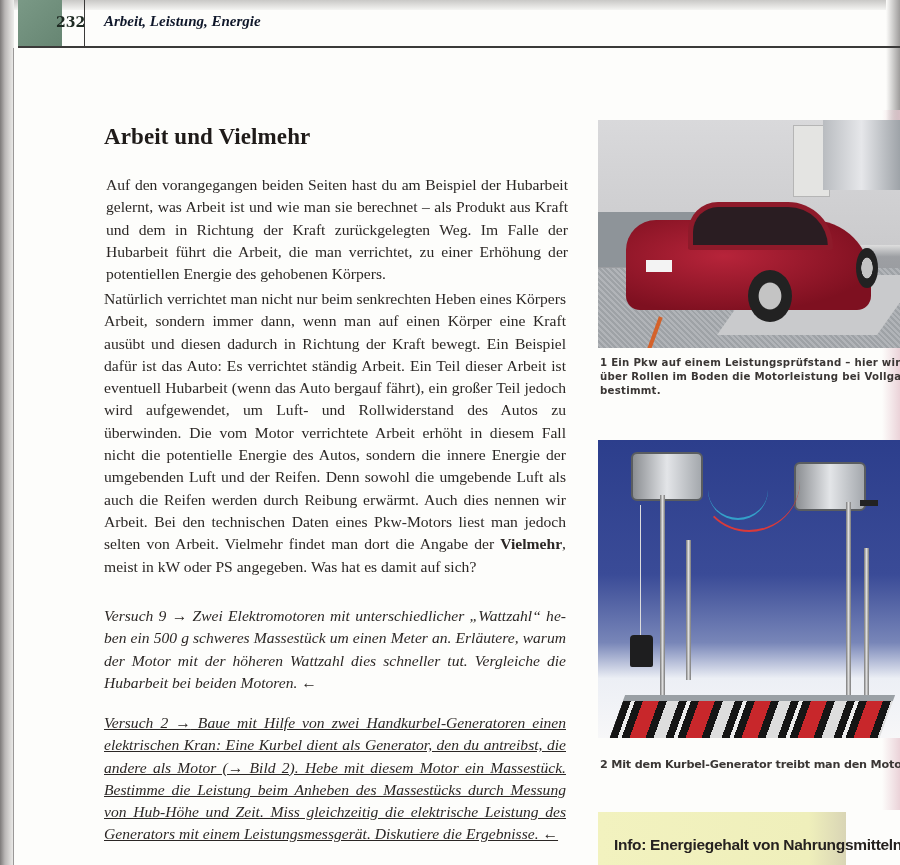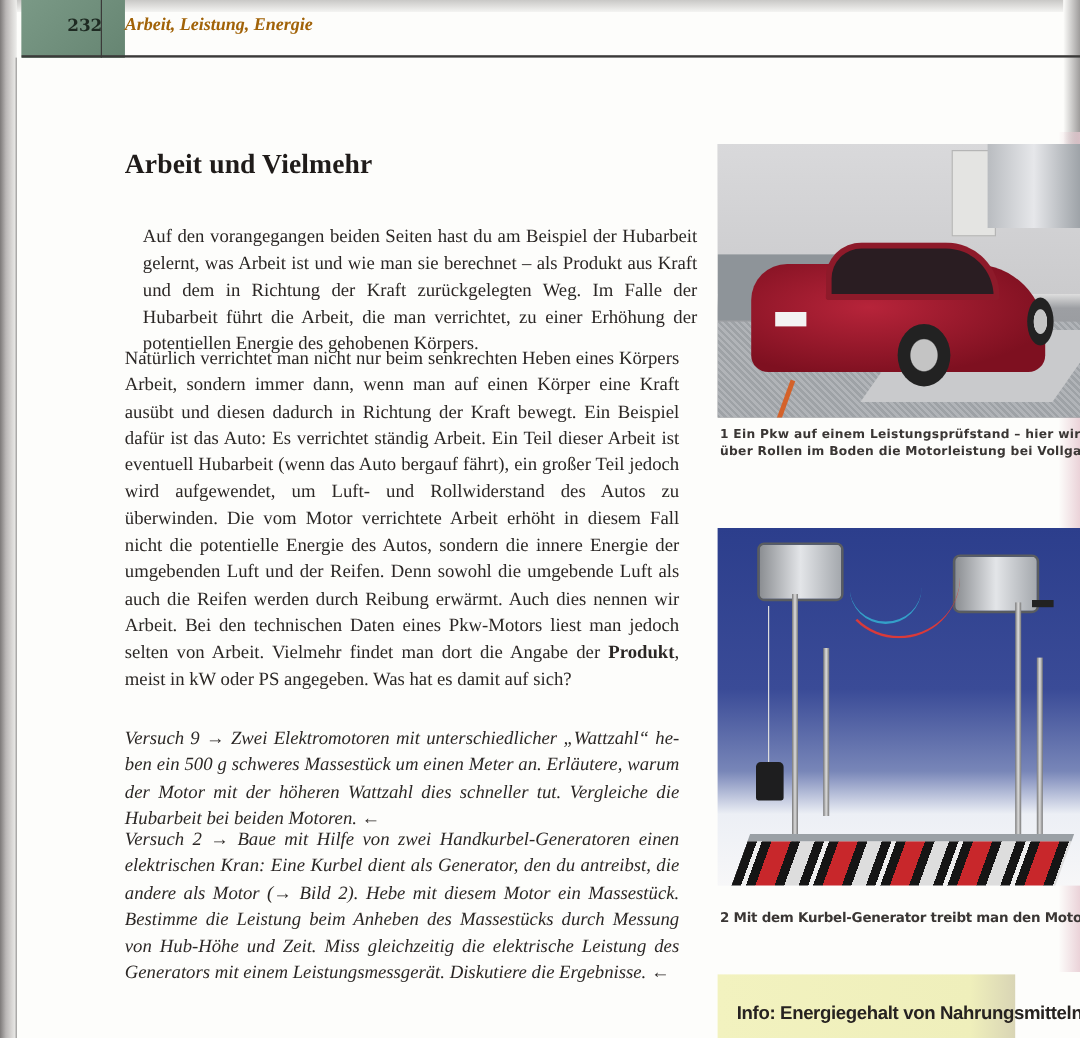--- a/index.html
+++ b/index.html
@@ -16,49 +16,49 @@
   .spine-line { position:absolute; left:13px; top:48px; width:1px; height:817px; background:#9a9897; }
   .top-shade {
     position:absolute; left:14px; top:0; width:886px; height:10px;
     background:linear-gradient(to bottom,#c9c8c6,#f4f4f2);
   }
   .right-shade {
     position:absolute; right:0; top:0; width:14px; height:120px;
     background:linear-gradient(to right,#fdfdfb,#9e9c9b);
   }
   .page-num-box {
-    position:absolute; left:18px; top:0; width:86px; height:48px;
+    position:absolute; left:18px; top:0; width:44px; height:48px;
     background:#6f8f7b;
     background-image:linear-gradient(135deg,#7a9986,#668572);
   }
   .page-num {
     position:absolute; left:38px; top:14px; font-size:14px; font-weight:bold; color:#1e2a22;
     font-family:"DejaVu Serif", serif;
   }
   .running-head {
     position:absolute; left:104px; top:13px; font-size:15px; font-style:italic; font-weight:bold;
-    color:#a16207; font-family:"Liberation Serif", serif;
+    color:#0f172a; font-family:"Liberation Serif", serif;
   }
   .head-rule { position:absolute; left:18px; top:46px; width:882px; height:2px; background:#3b3a39; }
   .page-divider { position:absolute; left:84px; top:0; width:1px; height:48px; background:#3b3a39; }
 
   .title {
     position:absolute; left:104px; top:124px; font-size:23px; font-weight:bold;
     font-family:"Liberation Serif", serif; color:#1f1b19; letter-spacing:0.1px;
   }
   .para {
     position:absolute; left:104px; width:462px; font-family:"Liberation Serif", serif;
     font-size:15.6px; line-height:22.3px; text-align:justify; color:#2b2725;
     hyphens:manual;
   }
   .p1 { top:172px; }
   .p2 { top:288px; }
   .exp { font-style:italic; }
   .e1 { top:605px; }
-  .e2 { top:689px; }
+  .e2 { top:712px;text-decoration:underline; }
   .para b { font-weight:bold; }
 
   .img1 {
     position:absolute; left:598px; top:120px; width:302px; height:228px; overflow:hidden;
     background:linear-gradient(to bottom,#cfcfd1 0%,#dcdcdc 55%,#9d9fa3 60%,#8c8f93 100%);
   }
   .img1 .wall { position:absolute; left:0; top:0; width:100%; height:125px; background:linear-gradient(#d9d9db,#cbcbcd); }
   .img1 .dado { position:absolute; left:0; top:92px; width:70%; height:55px; background:#8e9499; }
   .img1 .machine { position:absolute; left:225px; top:0; width:77px; height:70px; background:linear-gradient(to right,#b9bcc0,#e6e7ea,#9ea3a8); }
   .img1 .cabinet { position:absolute; left:195px; top:5px; width:35px; height:70px; background:#e4e4e2; border:1px solid #b5b5b5; }
@@ -134,25 +134,25 @@
     <span class="page-num">232</span>
   </div>
   <div class="page-divider"></div>
   <span class="running-head">Arbeit, Leistung, Energie</span>
   <div class="head-rule"></div>
 </header>
 
 <main>
   <h1 class="title" style="margin:0">Arbeit und Vielmehr</h1>
 
-  <p class="para p1" style="margin:15px">Auf den vorangegangen beiden Seiten hast du am Beispiel der Hub­arbeit gelernt, was Arbeit ist und wie man sie berechnet – als Produkt aus Kraft und dem in Richtung der Kraft zurückgelegten Weg. Im Falle der Hubarbeit führt die Arbeit, die man verrichtet, zu einer Erhöhung der potentiellen Energie des gehobenen Körpers.</p>
+  <p class="para p1" style="margin:2px">Auf den vorangegangen beiden Seiten hast du am Beispiel der Hub­arbeit gelernt, was Arbeit ist und wie man sie berechnet – als Produkt aus Kraft und dem in Richtung der Kraft zurückgelegten Weg. Im Falle der Hubarbeit führt die Arbeit, die man verrichtet, zu einer Erhöhung der potentiellen Energie des gehobenen Körpers.</p>
 
   <p class="para p2" style="margin:0">
     <span>Natürlich verrichtet man nicht nur beim senkrechten Heben eines Körpers Arbeit, sondern immer dann, wenn man auf einen Körper eine Kraft ausübt und diesen dadurch in Richtung der Kraft bewegt. Ein Beispiel dafür ist das Auto: Es verrichtet ständig Arbeit. Ein Teil dieser Arbeit ist eventuell Hubarbeit (wenn das Auto bergauf fährt), ein großer Teil jedoch wird aufgewendet, um Luft- und Rollwider­stand des Autos zu überwinden. Die vom Motor verrichtete Arbeit er­höht in diesem Fall nicht die potentielle Energie des Autos, sondern die innere Energie der umgebenden Luft und der Reifen. Denn so­wohl die umgebende Luft als auch die Reifen werden durch Reibung erwärmt. Auch dies nennen wir Arbeit. Bei den technischen Daten eines Pkw-Motors liest man jedoch selten von Arbeit. Vielmehr findet man dort die Angabe der</span>
-    <b>Produkt</b><span>, meist in kW oder PS angegeben. Was hat es damit auf sich?</span>
+    <b>Vielmehr</b><span>, meist in kW oder PS angegeben. Was hat es damit auf sich?</span>
   </p>
 
   <p class="para exp e1" style="margin:0">
     <span>Versuch 9 →</span><span> Zwei Elektromotoren mit unterschiedlicher „Wattzahl“ he­ben ein 500 g schweres Massestück um einen Meter an. Erläutere, warum der Motor mit der höheren Wattzahl dies schneller tut. Vergleiche die Hubarbeit bei beiden Motoren. ←</span>
   </p>
 
   <p class="para exp e2" style="margin:0">
     <span>Versuch 2 →</span><span> Baue mit Hilfe von zwei Handkurbel-Generatoren einen elektrischen Kran: Eine Kurbel dient als Generator, den du antreibst, die andere als Motor (→ Bild 2). Hebe mit diesem Motor ein Massestück. Bestimme die Leistung beim Anheben des Massestücks durch Messung von Hub-Höhe und Zeit. Miss gleichzeitig die elektrische Leistung des Genera­tors mit einem Leistungsmessgerät. Diskutiere die Ergebnisse. ←</span>
   </p>
 </main>
@@ -168,20 +168,21 @@
     <div class="car-body"></div>
     <div class="car-roof"></div>
     <div class="plate-lic"></div>
     <div class="wheel1"></div>
     <div class="wheel2"></div>
     <div class="strap"></div>
   </figure>
   <div class="cap cap1">
     <div>1 Ein Pkw auf einem Leistungsprüfstand – hier wird</div>
     <div>über Rollen im Boden die Motorleistung bei Vollgas</div>
+    <div>bestimmt.</div>
   </div>
 
   <figure class="img2" style="margin:0">
     <div class="motor m1"></div>
     <div class="motor m2"></div>
     <div class="wire-r"></div>
     <div class="wire-b"></div>
     <div class="crank"></div>
     <div class="pole p1"></div>
     <div class="pole p2"></div>

